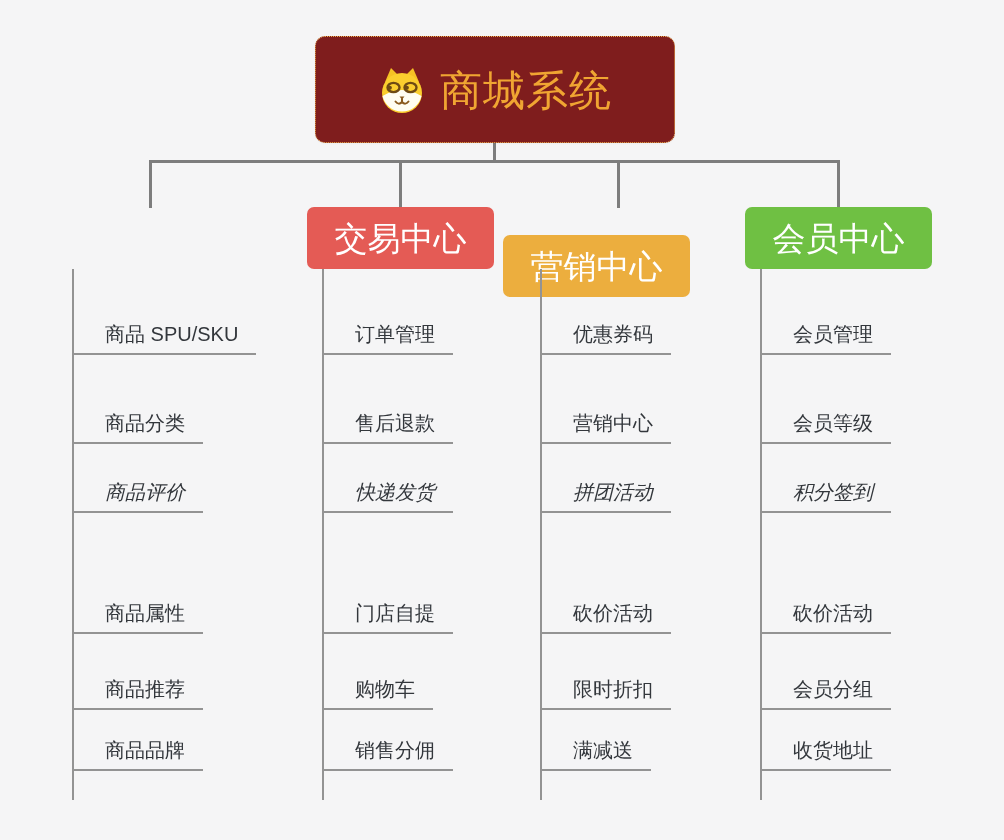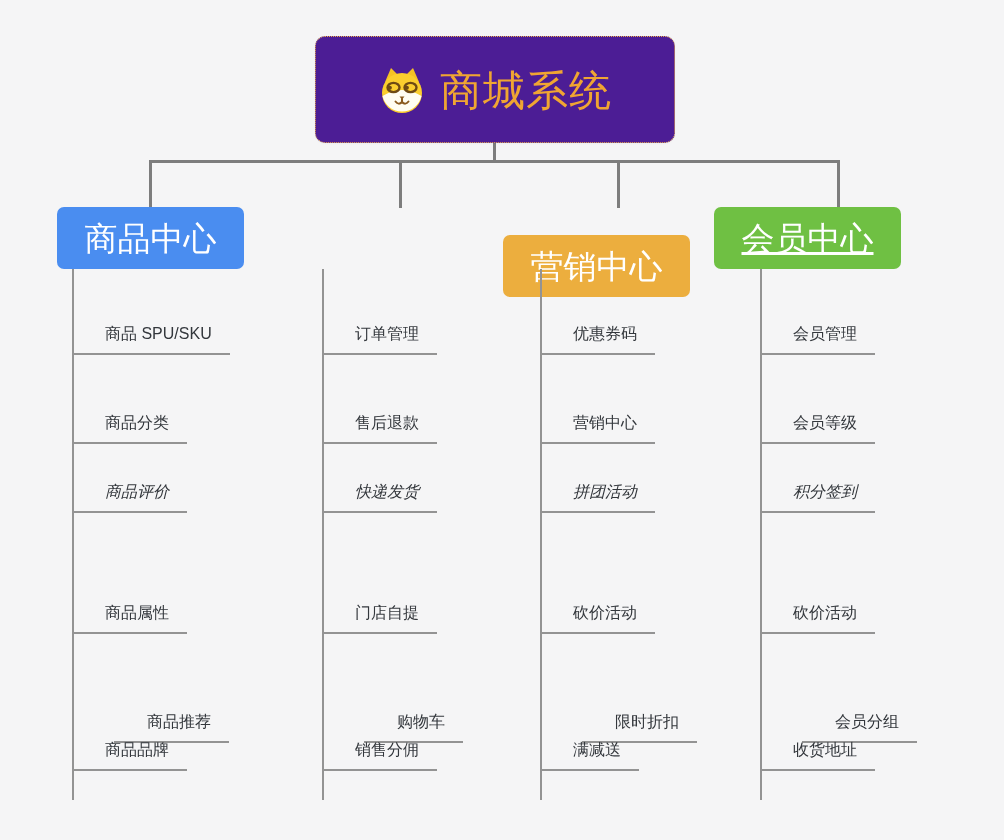--- a/index.html
+++ b/index.html
@@ -14,52 +14,52 @@
   
   .conn{position:absolute;background:#7D7D7D;}
   .root-drop{left:493px;top:143px;width:3px;height:20px;}
   .h-line{left:149px;top:160px;width:691px;height:3px;}
   .drop{top:160px;width:3px;height:48px;}
   .d0{left:149px;} .d1{left:399px;} .d2{left:617px;} .d3{left:837px;}
 
   
   .root-node{
     position:absolute;left:315px;top:36px;width:360px;height:107px;
-    background:#4c1d95;border:1px dotted #EFAE4C;border-radius:10px;
+    background:#7f1d1d;border:1px dotted #EFAE4C;border-radius:10px;
     box-sizing:border-box;
     display:flex;align-items:center;justify-content:center;gap:14px;
     box-shadow:0 1px 2px rgba(0,0,0,0.03);
     cursor:default;
   }
   .root-title{
     font-size:42px;color:#F0A532;letter-spacing:1px;line-height:1;
     padding-top:2px;white-space:nowrap;
   }
   .dog{width:48px;height:48px;display:inline-flex;flex:0 0 auto;}
 
   
   .branch{
     position:absolute;top:207px;width:187px;height:62px;
     border-radius:7px;color:#FFFFFF;font-size:33px;
     display:flex;align-items:center;justify-content:center;
     white-space:nowrap;line-height:1;cursor:default;
   }
-  .b0{left:57px;} .b1{left:307px;} .b2{left:503px;margin-top:28px;} .b3{left:714px;text-decoration:underline;}
+  .b0{left:57px;} .b1{left:307px;} .b2{left:503px;margin-top:28px;} .b3{left:745px;}
 
   
   .col{position:absolute;top:0;width:0;overflow:visible;}
   .c0{left:72px;} .c1{left:322px;} .c2{left:540px;} .c3{left:760px;}
   .spine{position:absolute;left:0;top:269px;width:2px;height:531px;background:#939393;}
   .item{
     position:absolute;left:0;white-space:nowrap;
-    font-size:16px;color:#33373C;line-height:28px;
+    font-size:20px;color:#33373C;line-height:28px;
     padding:0 18px 5px 33px;border-bottom:2px solid #939393;
     cursor:default;
   }
-  .i0{top:320px;} .i1{top:409px;} .i2{top:478px;font-style:italic;} .i3{top:587px;margin-top:12px;} .i4{top:708px;margin-left:42px;} .i5{top:736px;}
+  .i0{top:320px;} .i1{top:409px;} .i2{top:478px;font-style:italic;} .i3{top:587px;margin-top:12px;} .i4{top:675px;} .i5{top:736px;}
 </style>
 </head>
 <body>
 
 <div class="canvas">
 
   <div class="conn root-drop"></div>
   <div class="conn h-line"></div>
   <div class="conn drop d0"></div>
   <div class="conn drop d1"></div>
@@ -77,21 +77,21 @@
         <ellipse cx="32.5" cy="21.5" rx="6" ry="4.6" fill="#FBCE2E" stroke="#6E4A14" stroke-width="2.4"></ellipse>
         <circle cx="11.8" cy="21.8" r="2.1" fill="#6E4A14"></circle>
         <circle cx="28.8" cy="21.8" r="2.1" fill="#6E4A14"></circle>
         <path d="M21.5 30.5 h5 l-2.5 3 z" fill="#8A5A1E"></path>
         <path d="M24 33 v3 M17.5 35.5 Q20.5 39.5 24 36 Q27.5 39.5 30.5 35.5" stroke="#8A5A1E" stroke-width="2" fill="none" stroke-linecap="round"></path>
       </svg>
     </span>
     <span class="root-title">商城系统</span>
   </div>
 
-  <div class="branch b0" style="background: rgb(74, 141, 240);">商品中心</div>
+  <div class="branch b1" style="background: rgb(228, 91, 85);">交易中心</div>
   <div class="branch b2" style="background: rgb(236, 174, 62);">营销中心</div>
   <div class="branch b3" style="background: rgb(111, 192, 67);">会员中心</div>
 
   <div class="col c0">
     <div class="spine"></div>
     <div class="item i0">商品 SPU/SKU</div>
     <div class="item i1">商品分类</div>
     <div class="item i2">商品评价</div>
     <div class="item i3">商品属性</div>
     <div class="item i4">商品推荐</div>

